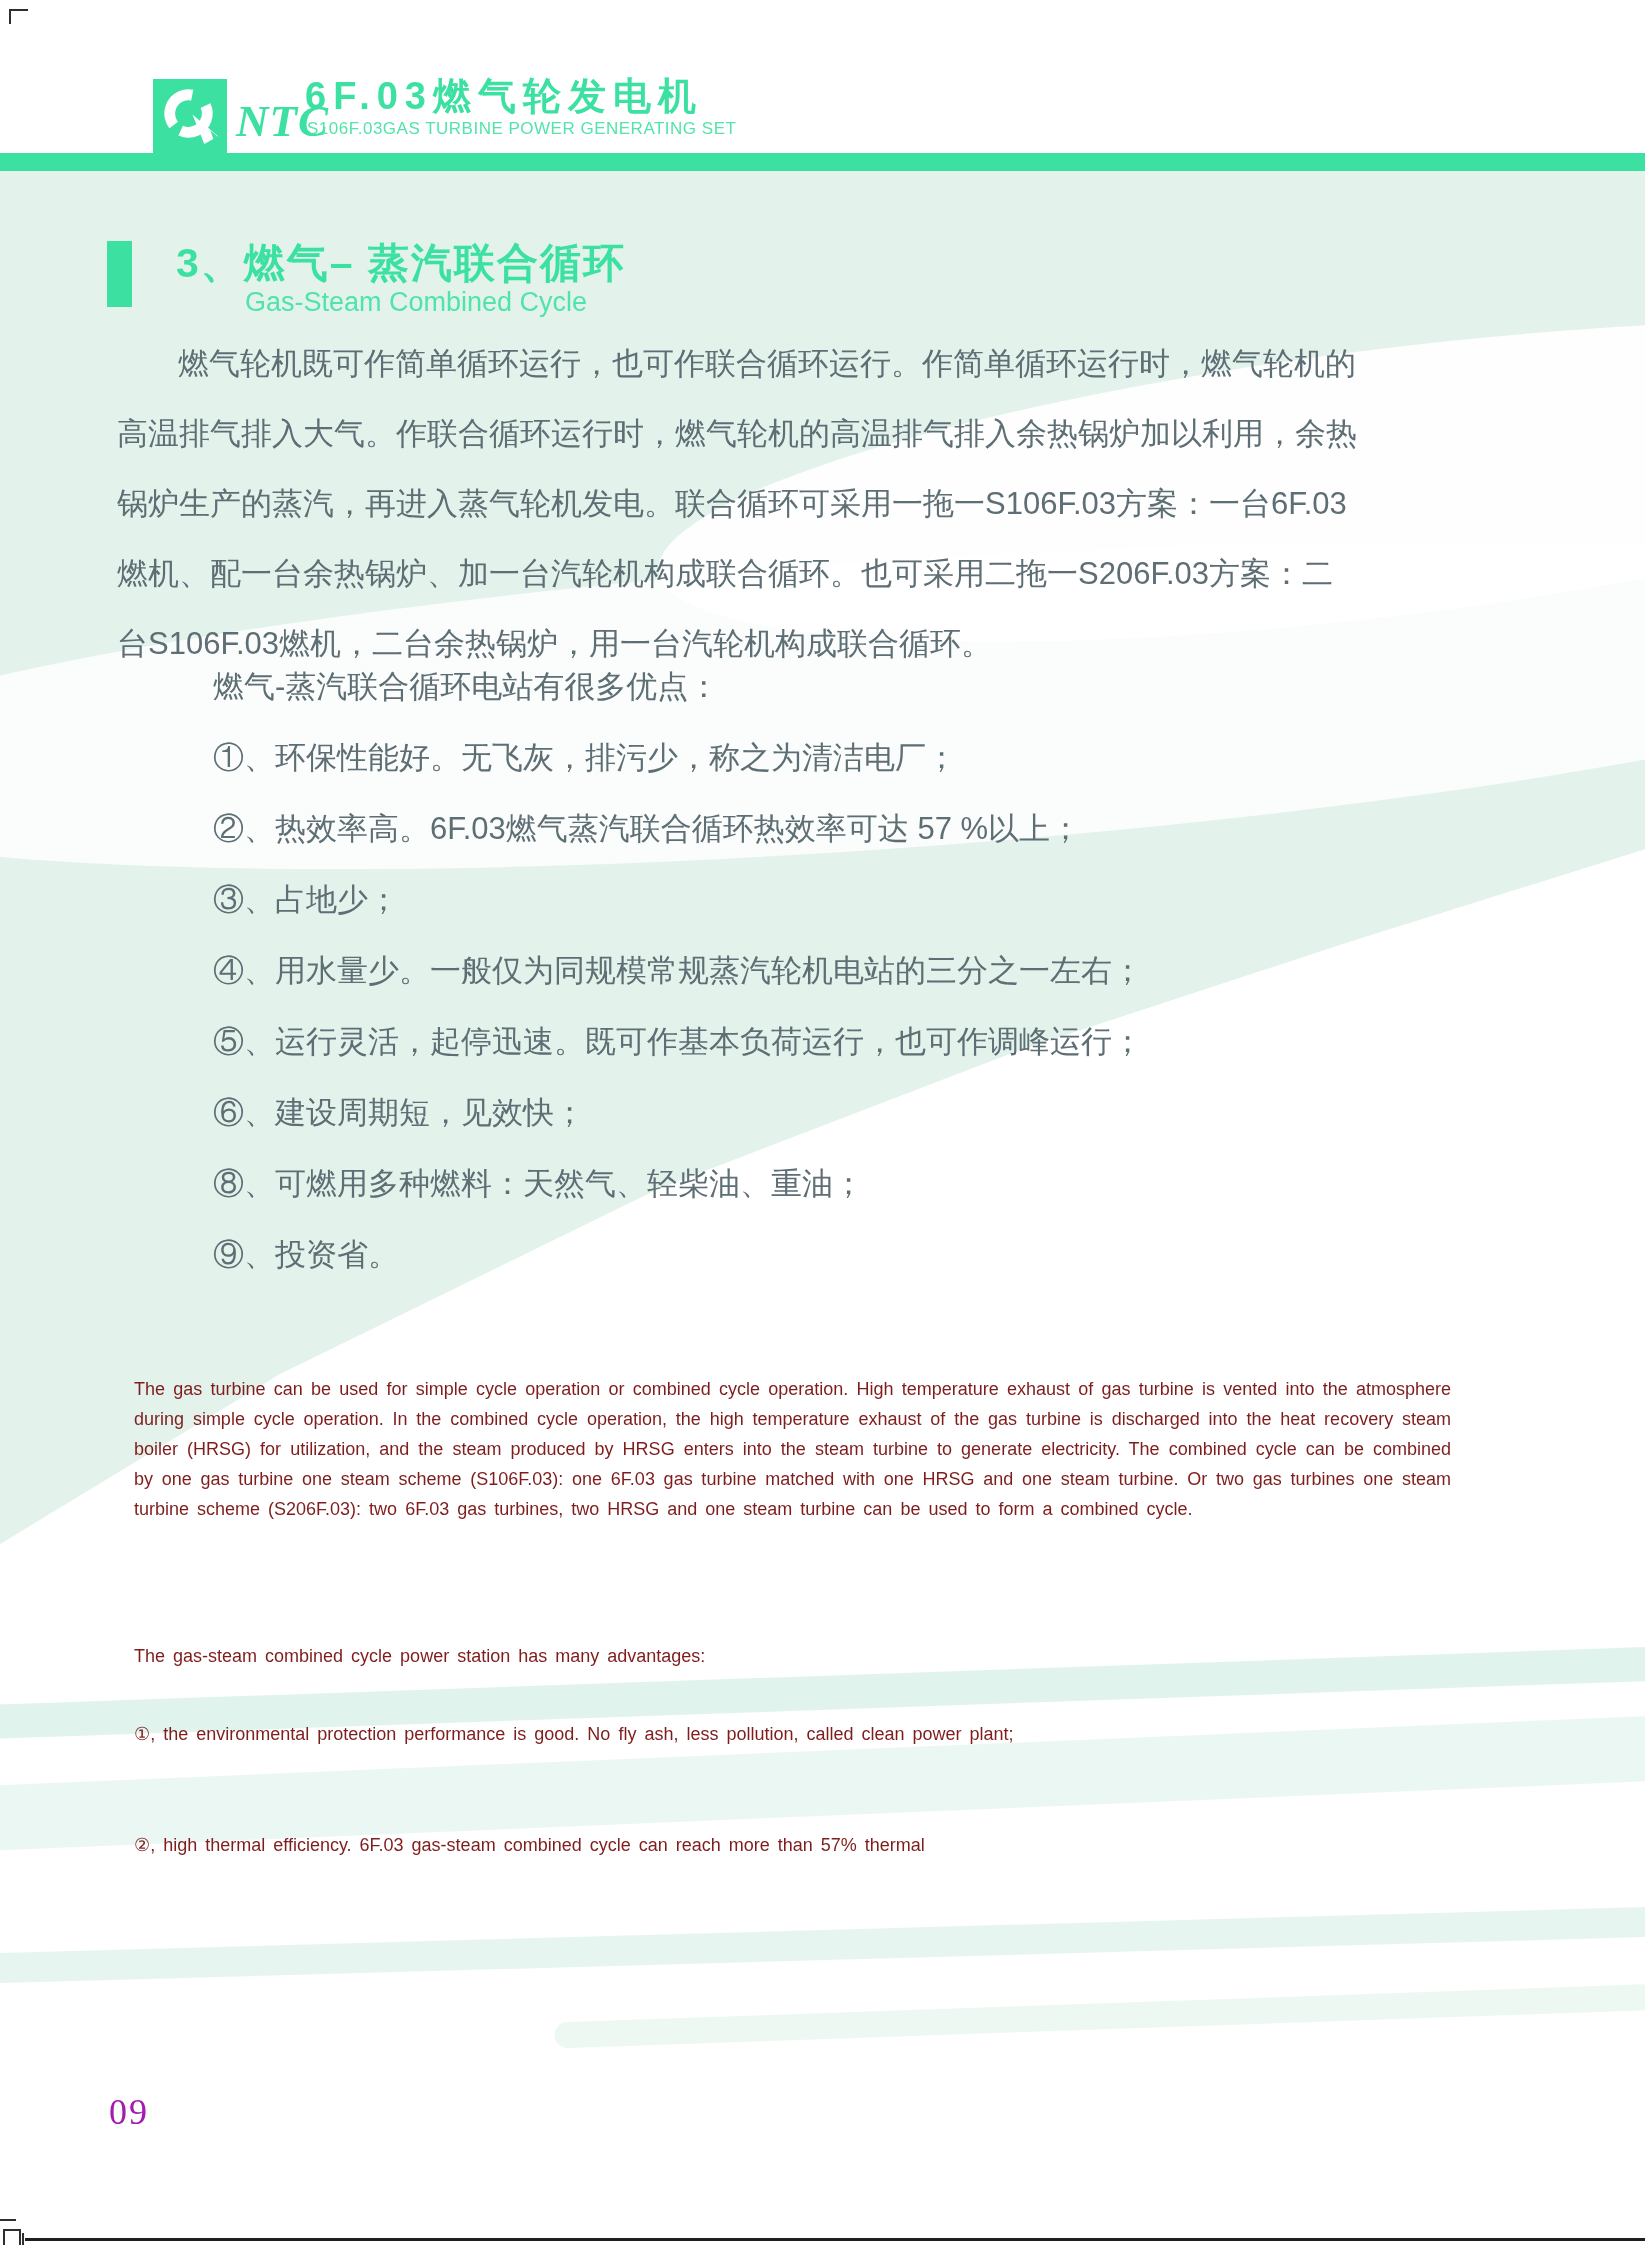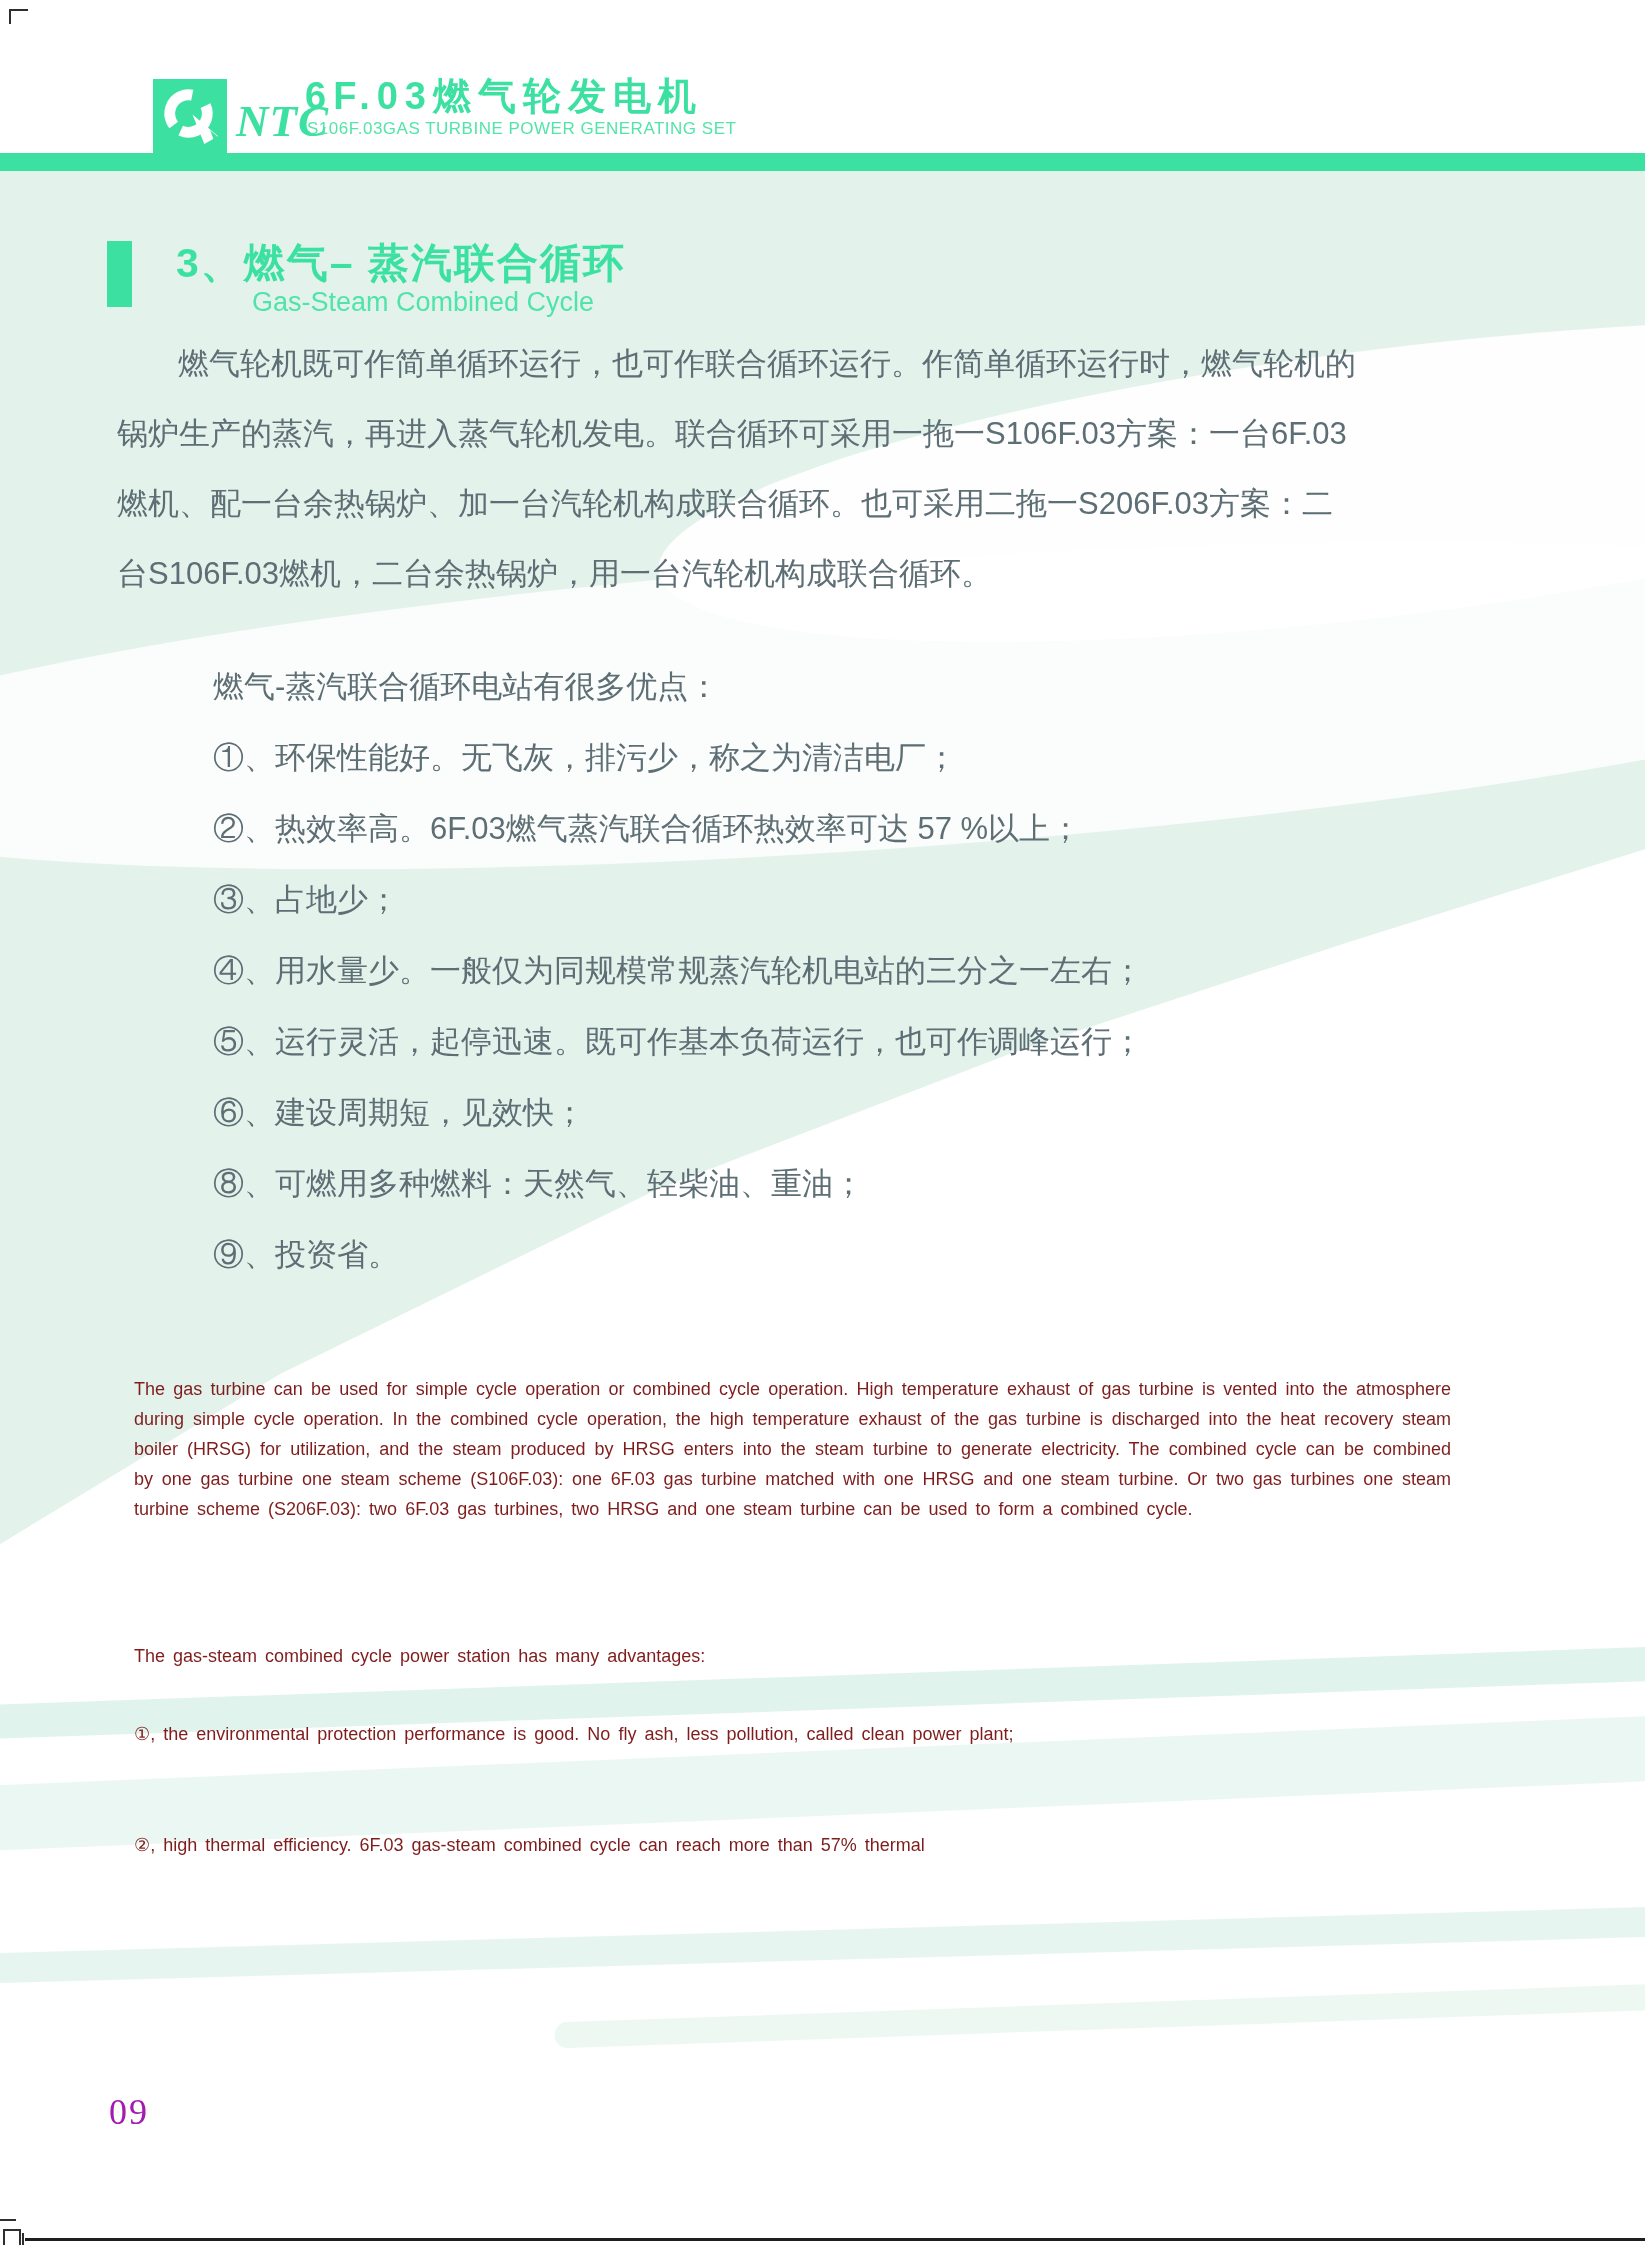--- a/index.html
+++ b/index.html
@@ -44,21 +44,21 @@
     font-size:17px; color:#52e4ab; letter-spacing:0.5px;
   }
 
   
   .section-bar { position:absolute; left:107px; top:241px; width:25px; height:66px; background:#3ce1a2; }
   .section-title {
     position:absolute; left:176px; top:236px;
     font-size:41px; font-weight:bold; color:#3ce1a2; letter-spacing:2px;
   }
   .section-subtitle {
-    position:absolute; left:252px; top:287px;
+    position:absolute; left:245px; top:287px;
     font-size:27px; color:#50e3aa;
   }
 
   
   .zh { color:#5e6e75; font-size:31px; }
   .zh-para { position:absolute; left:117px; top:329px; width:1337px; }
   .zh-para .line { height:70px; line-height:70px; white-space:nowrap; }
   .zh-para .line.first { text-indent:61px; }
   .zh-advantages { position:absolute; left:213px; top:651px; width:1267px; }
   .zh-advantages .line { height:71px; line-height:71px; white-space:nowrap; }
@@ -114,20 +114,21 @@
   <div class="header-title">6F.03燃气轮发电机</div>
   <div class="header-subtitle">S106F.03GAS TURBINE POWER GENERATING SET</div>
   <div class="header-bar"></div>
 
   <div class="section-bar"></div>
   <div class="section-title">3、燃气– 蒸汽联合循环</div>
   <div class="section-subtitle">Gas-Steam Combined Cycle</div>
 
   <div class="zh zh-para">
     <div class="line first">燃气轮机既可作简单循环运行，也可作联合循环运行。作简单循环运行时，燃气轮机的</div>
+    <div class="line">高温排气排入大气。作联合循环运行时，燃气轮机的高温排气排入余热锅炉加以利用，余热</div>
     <div class="line">锅炉生产的蒸汽，再进入蒸气轮机发电。联合循环可采用一拖一S106F.03方案：一台6F.03</div>
     <div class="line">燃机、配一台余热锅炉、加一台汽轮机构成联合循环。也可采用二拖一S206F.03方案：二</div>
     <div class="line">台S106F.03燃机，二台余热锅炉，用一台汽轮机构成联合循环。</div>
   </div>
 
   <div class="zh zh-advantages">
     <div class="line">燃气-蒸汽联合循环电站有很多优点：</div>
     <div class="line">①、环保性能好。无飞灰，排污少，称之为清洁电厂；</div>
     <div class="line">②、热效率高。6F.03燃气蒸汽联合循环热效率可达 57 %以上；</div>
     <div class="line">③、占地少；</div>

